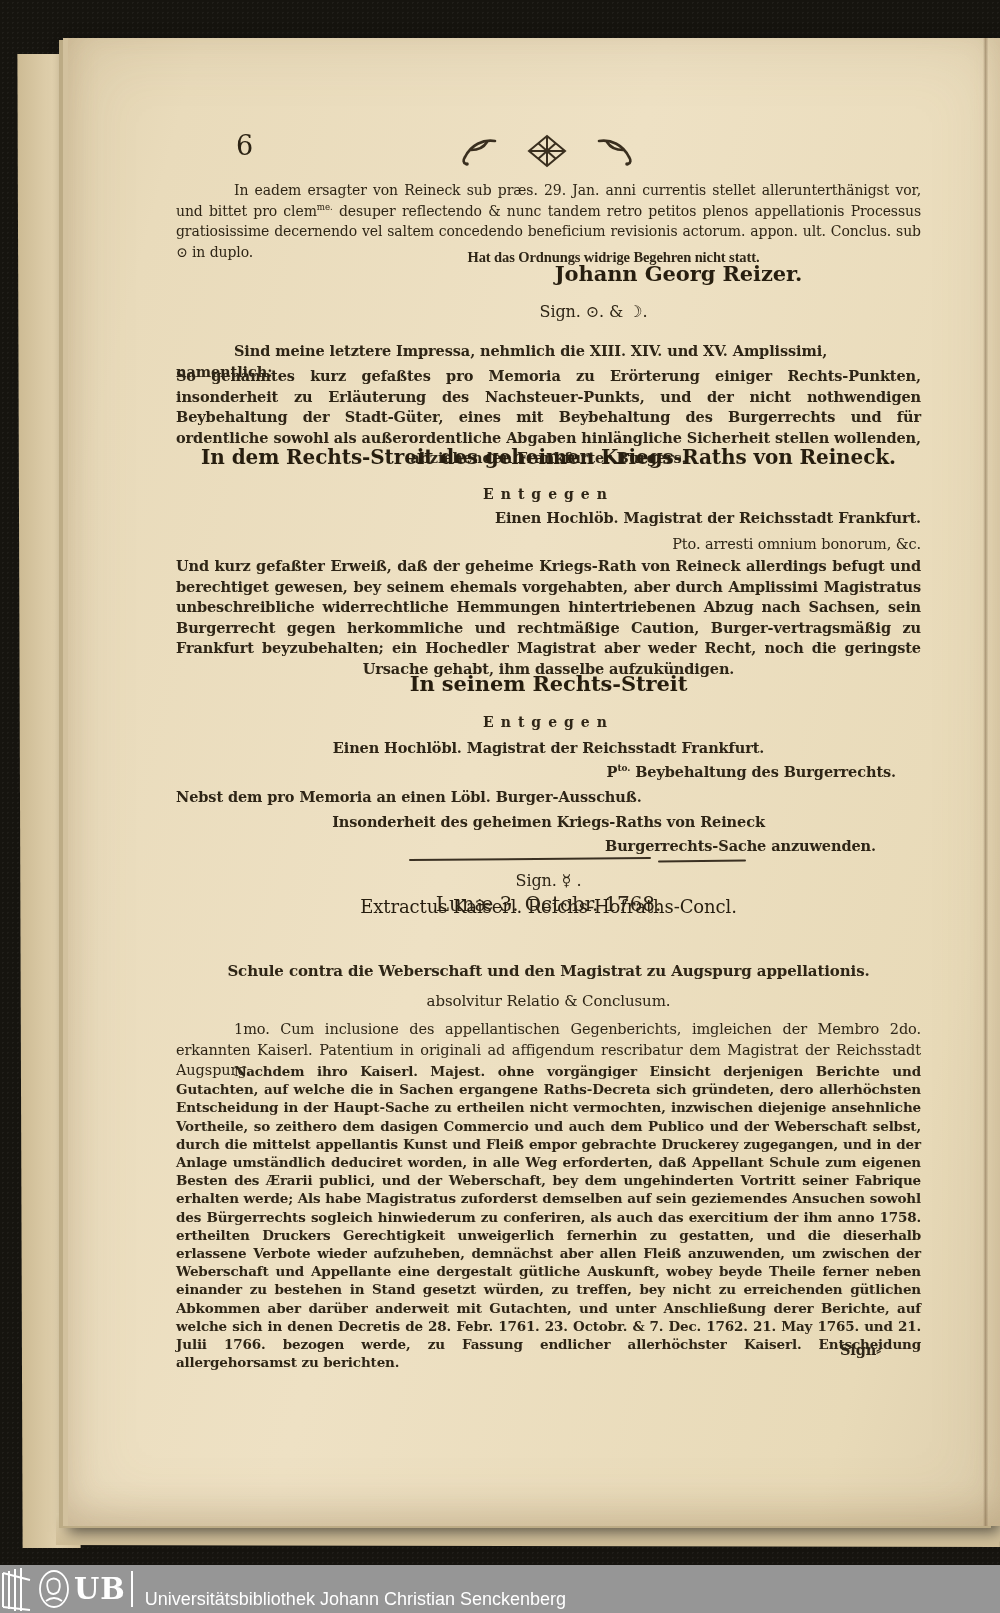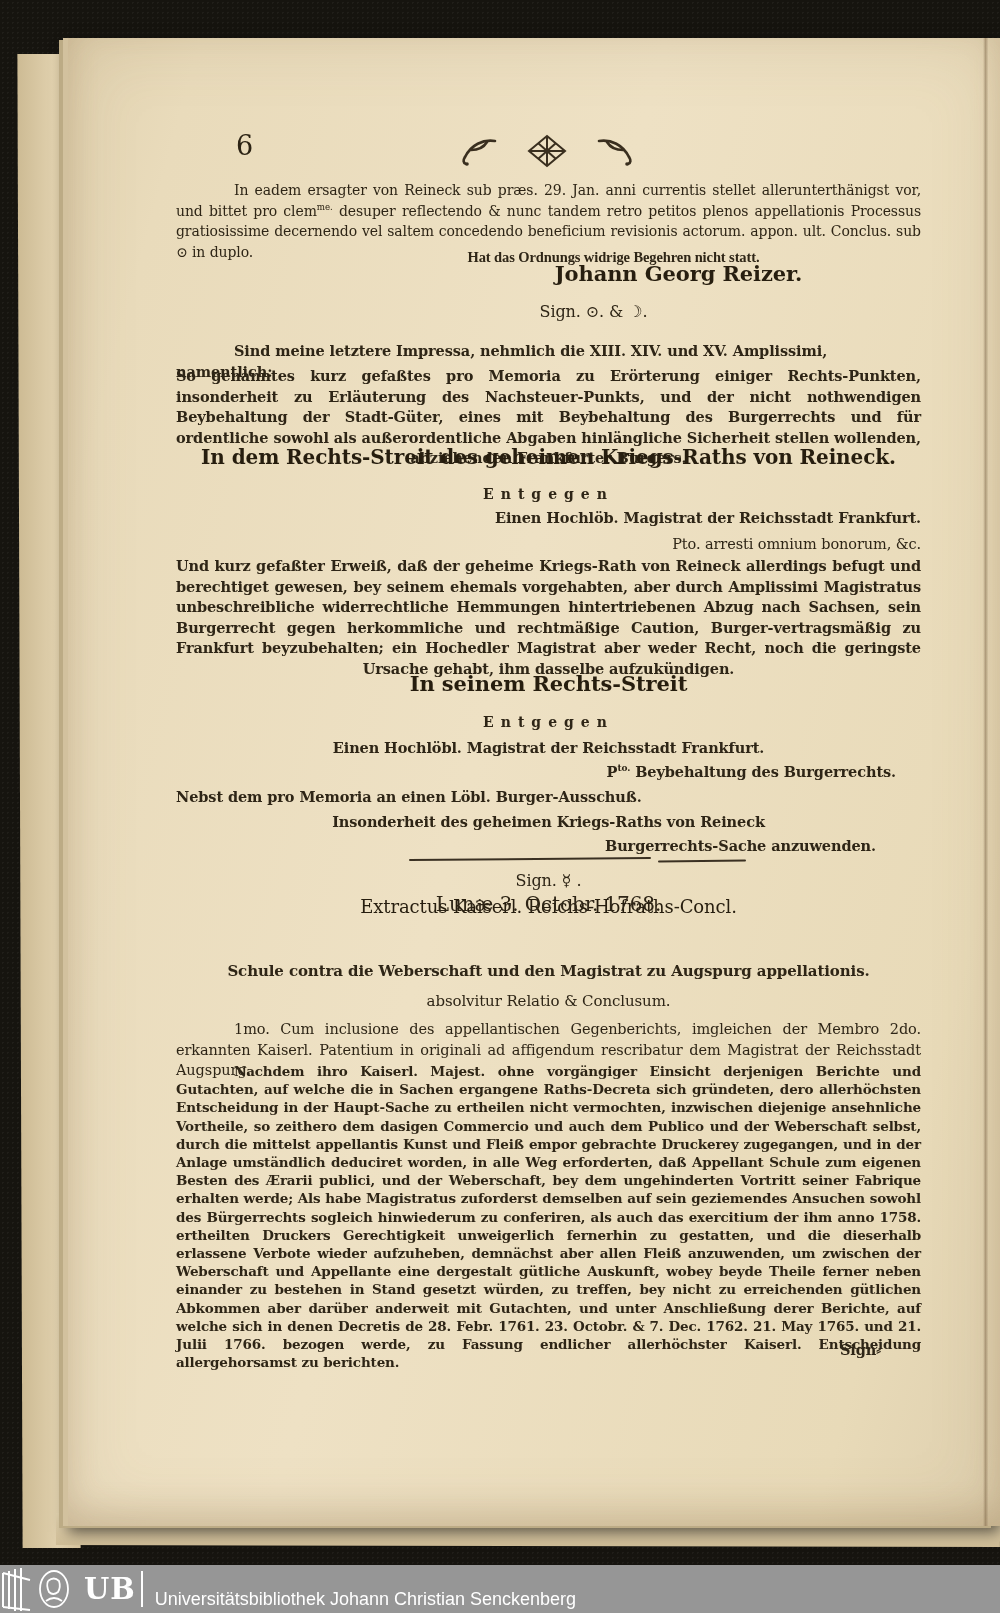--- a/index.html
+++ b/index.html
@@ -58,21 +58,21 @@
   .seg2{left:482px;width:88px;top:2px;transform:rotate(-.8deg);}
   .p5{font-size:13.5px;line-height:18.2px;letter-spacing:-.15px;}
   sup{font-size:.62em;line-height:0;vertical-align:super;}
   .footer{
     position:absolute;left:0;bottom:0;width:1000px;height:48px;background:#969696;z-index:5;
     display:flex;align-items:center;font-family:"Liberation Sans","DejaVu Sans",sans-serif;
   }
   .logo{display:flex;align-items:center;height:48px;flex:0 0 auto;}
   .logo svg{display:block;}
   .ub{font-family:"DejaVu Serif",serif;font-weight:bold;font-size:29px;color:#fff;
-      letter-spacing:1px;margin-left:10px;}
+      letter-spacing:1px;margin-left:0;}
   .logo-div{width:2px;height:36px;background:#fff;margin-left:5px;margin-right:12px;}
   .ftext{color:#fff;}
   .ftext .l1{font-size:18px;line-height:22px;margin-top:40px;}
   .ftext .l2{font-size:17px;line-height:20px;}
 </style>
 </head>
 <body>
 
 <div class="under-left"></div>
 <div class="under-bottom"></div>

